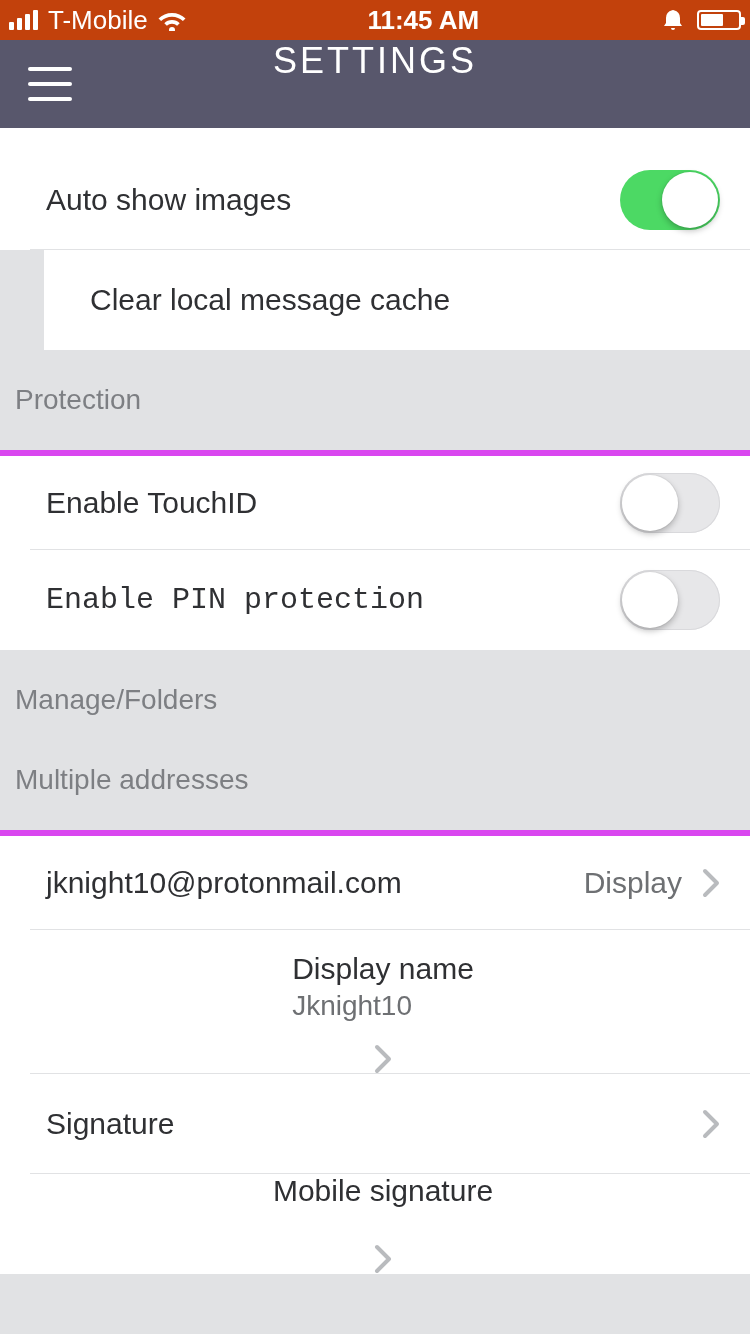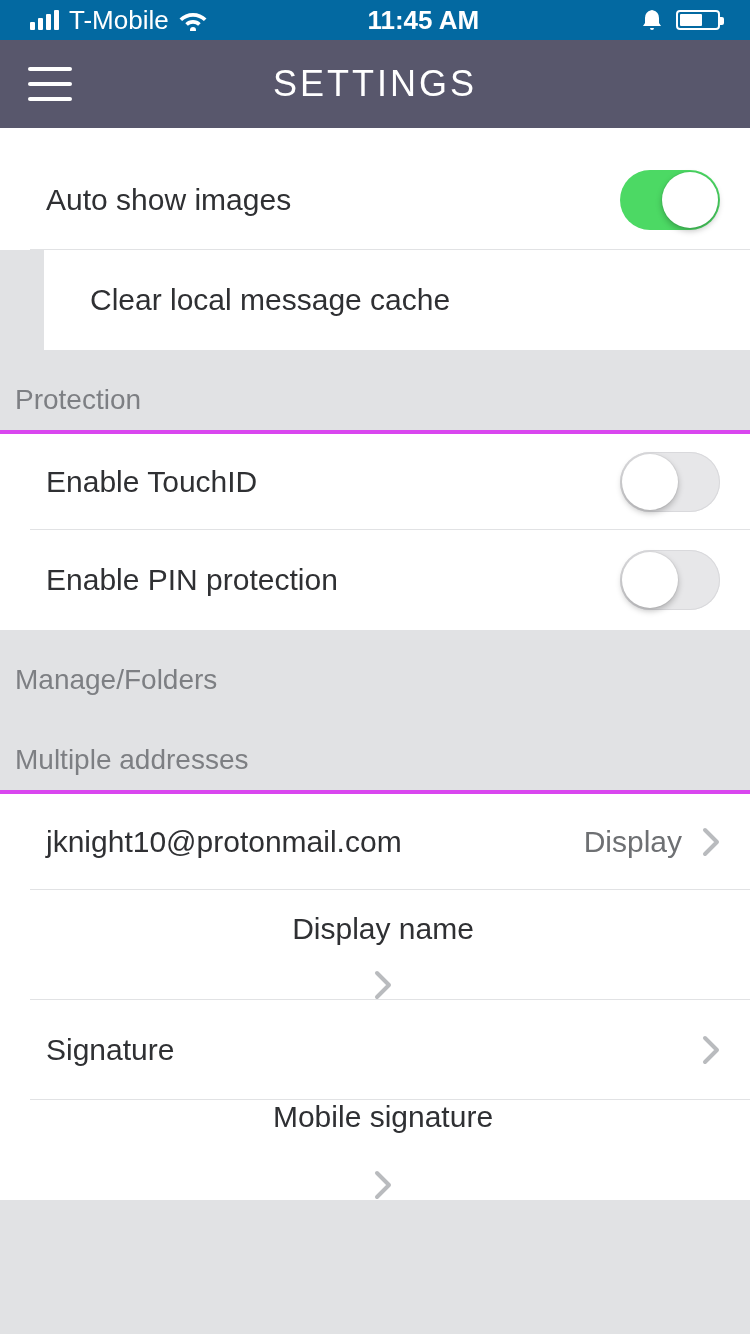--- a/index.html
+++ b/index.html
@@ -1,24 +1,24 @@
 <!DOCTYPE html>
 <html><head>
 <meta charset="utf-8">
 <style>
   * { box-sizing: border-box; margin: 0; padding: 0; }
   html, body { width: 750px; height: 1334px; font-family: -apple-system, "Helvetica Neue", Arial, sans-serif; background: #e1e2e4; overflow: hidden; }
   .status-bar {
     height: 40px;
-    background: #0369a1;
+    background: #c2410c;
     color: #fff;
     display: flex;
     align-items: center;
     justify-content: space-between;
-    padding: 0 30px;
+    padding: 0 9px;
     font-size: 26px;
     font-weight: 500;
   }
   .status-left { display: flex; align-items: center; gap: 10px; }
   .status-right { display: flex; align-items: center; gap: 12px; }
   .signal-bars { display: flex; align-items: flex-end; gap: 3px; }
   .signal-bars span { width: 5px; background: #fff; border-radius: 1px; }
   .signal-bars span:nth-child(1){height:8px;}
   .signal-bars span:nth-child(2){height:12px;}
   .signal-bars span:nth-child(3){height:16px;}
@@ -27,21 +27,20 @@
   .wifi-icon svg, .alarm-icon svg { display:block; }
   .time { font-size: 26px; font-weight:600; }
   .battery { display:flex; align-items:center; }
   .battery .body { width:44px; height:20px; border:2px solid #fff; border-radius:4px; position:relative; }
   .battery .body::after{ content:""; position:absolute; right:-6px; top:5px; width:4px; height:8px; background:#fff; border-radius:0 2px 2px 0;}
   .battery .fill { position:absolute; left:2px; top:2px; bottom:2px; width:55%; background:#fff; border-radius:1px;}
   .nav-bar {
     height: 88px;
     background: #58576c;
     display:flex;
-    align-items:center;
     position:relative;
   }
   .hamburger {
     position:absolute;
     left:28px;
     top:50%;
     transform:translateY(-50%);
     width:44px; height:34px;
     display:flex; flex-direction:column; justify-content:space-between;
   }
@@ -81,21 +80,21 @@
     background:#e7e7e9;
     box-shadow: inset 0 0 0 1px #d9d9dc;
   }
   .toggle .knob{
     position:absolute; top:2px; left:2px; width:56px; height:56px;
     background:#fff; border-radius:50%;
     box-shadow:0 3px 6px rgba(0,0,0,0.25), 0 0 0 1px rgba(0,0,0,0.04);
   }
   .toggle.on{ background:#4cd964; box-shadow:none;}
   .toggle.on .knob{ left:auto; right:2px; }
-  .group-top { border-top:4px solid #d946ef;}
+  .group-top { border-top:6px solid #d946ef;margin-top:20px;}
 </style>
 </head>
 <body>
 
 <div class="status-bar">
   <div class="status-left">
     <div class="signal-bars">
       <span></span>
         <span></span>
         <span></span>
@@ -149,21 +148,21 @@
 
   <div class="section-header">Protection</div>
 
   <div class="row indent-divider group-top">
     <div class="label">Enable TouchID</div>
     <div class="toggle">
         <div class="knob"></div>
       </div>
   </div>
 
-  <div class="row" style="border-bottom:none;">
+  <div class="row" style="border-bottom:none;font-family:Liberation Mono, monospace;">
     <div class="label">Enable PIN protection</div>
     <div class="toggle">
         <div class="knob"></div>
       </div>
   </div>
 
   <div class="section-header">Manage/Folders</div>
 
 
   <div class="section-header">Multiple addresses</div>
@@ -174,20 +173,21 @@
     <span class="chevron">
       <svg width="18" height="30" viewBox="0 0 18 30">
           <path fill="none" stroke="#b9bbbe" stroke-width="4" stroke-linecap="round" stroke-linejoin="round" d="M3 3l12 12L3 27"></path>
         </svg>
     </span>
   </div>
 
   <div class="row indent-divider" style="min-height:110px;flex-direction:column;">
     <div class="sub">
       <span class="title">Display name</span>
+      <span class="subtitle">Jknight10</span>
     </div>
     <span class="chevron">
       <svg width="18" height="30" viewBox="0 0 18 30">
           <path fill="none" stroke="#b9bbbe" stroke-width="4" stroke-linecap="round" stroke-linejoin="round" d="M3 3l12 12L3 27"></path>
         </svg>
     </span>
   </div>
 
   <div class="row indent-divider">
     <div class="label">Signature</div>

